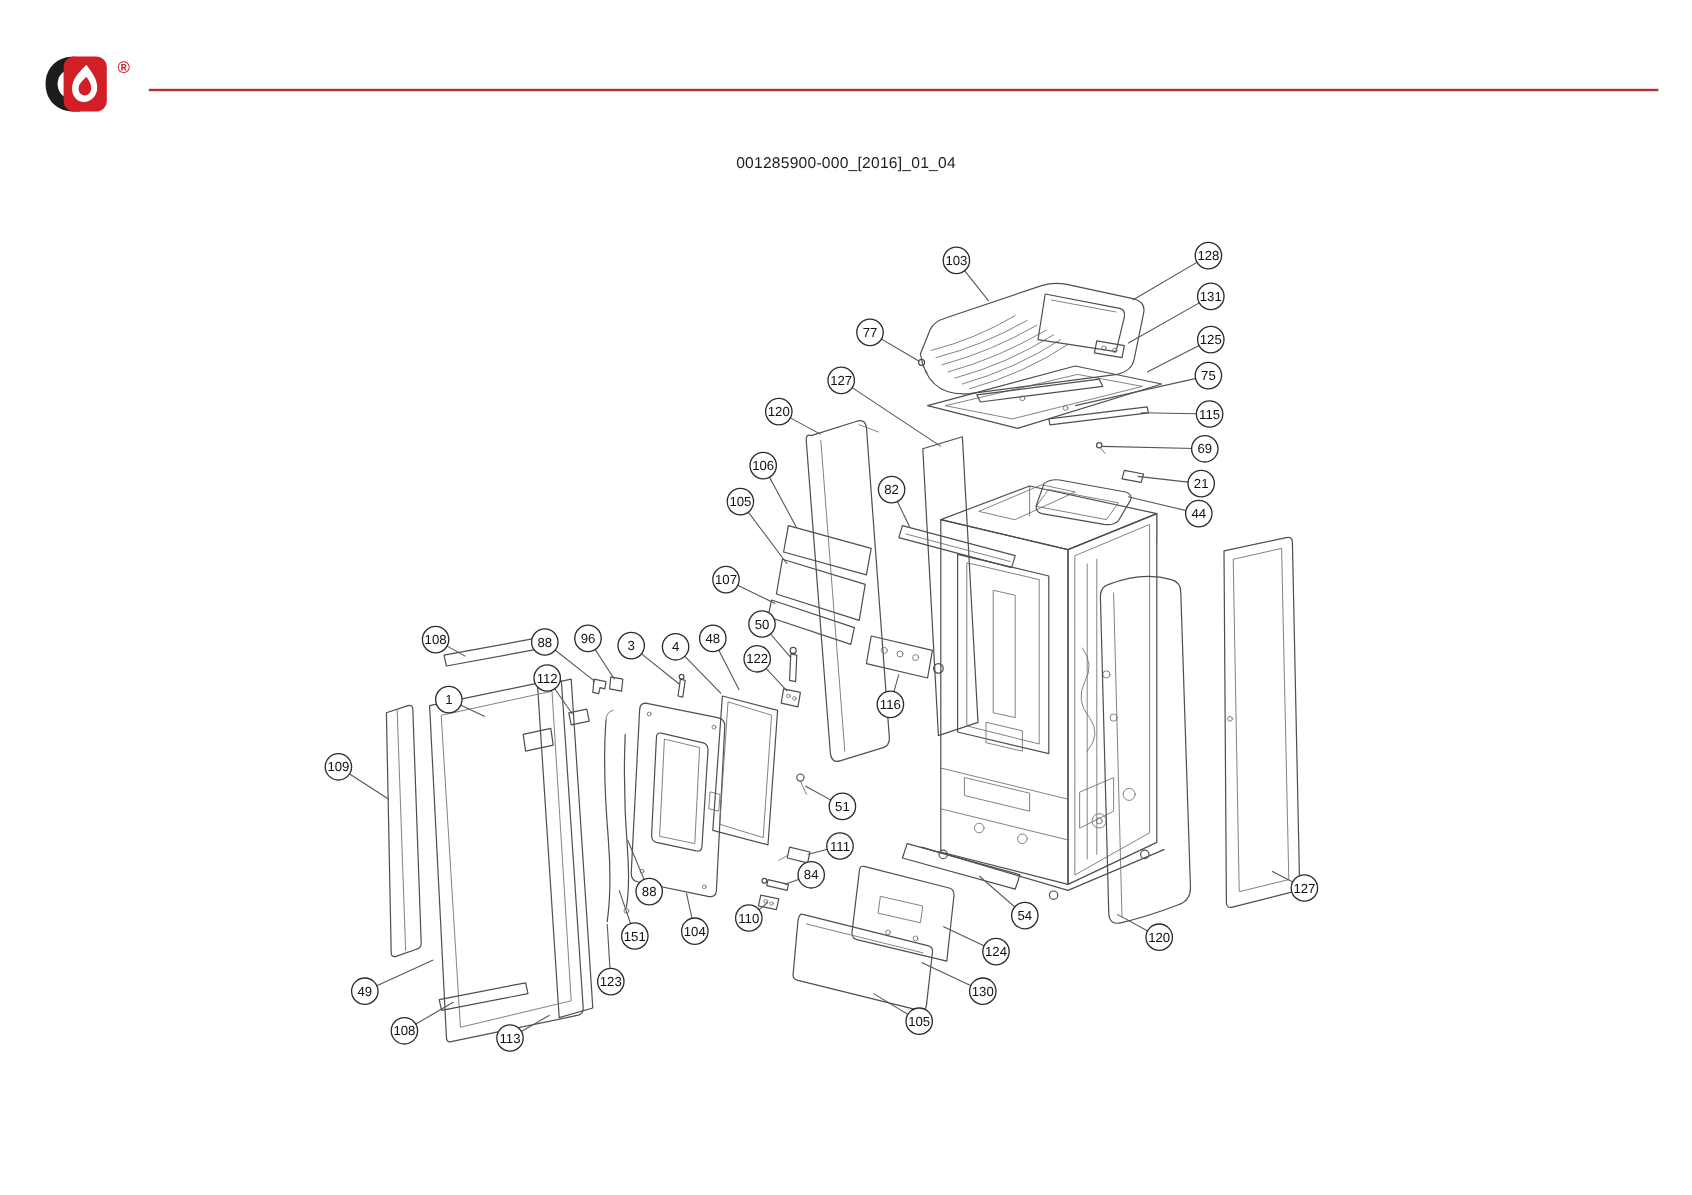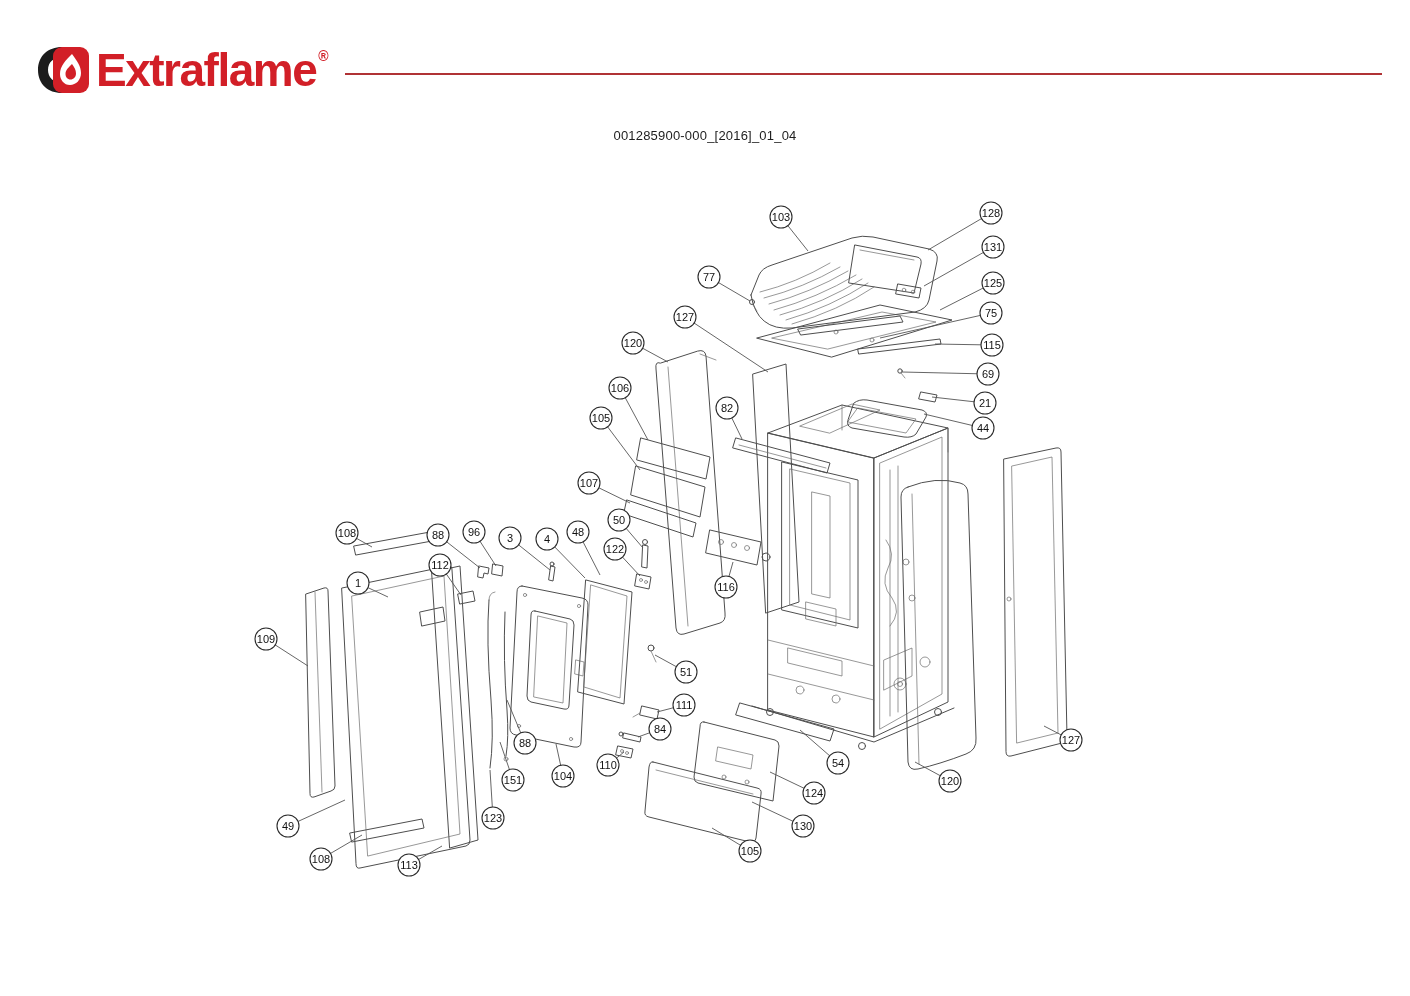--- a/index.html
+++ b/index.html
@@ -4,42 +4,41 @@
 <style>
   *{margin:0;padding:0;box-sizing:border-box}
   html,body{width:1410px;height:996px;background:#ffffff;font-family:"Liberation Sans",sans-serif;position:relative;overflow:hidden}
   .header{position:absolute;top:46px;left:36px;right:28px;display:flex;align-items:center}
   .logo{display:flex;align-items:flex-start}
   .logo-icon{display:block;margin-right:6px}
   .logo-text{font-size:46px;font-weight:bold;letter-spacing:-1.5px;color:#d21f27;line-height:48px}
   .logo-reg{font-size:14px;font-weight:bold;color:#d21f27;margin-left:2px;line-height:20px}
   .header-rule{flex:1;height:2px;background:#b03235;margin-left:16px;margin-top:4px}
   .doc-code{position:absolute;top:128px;left:0;width:100%;text-align:center;font-size:13px;color:#1d1d1d;letter-spacing:.2px}
-  .diagram{position:absolute;top:0;left:0;width:1324px;height:996px}
+  .diagram{position:absolute;top:0;left:16px;width:1324px;height:996px}
   svg.layer{position:absolute;top:0;left:0}
   .part{stroke:#4e4e4e;stroke-width:1;fill:none;stroke-linejoin:round;stroke-linecap:round}
   .thin{stroke:#6b6b6b;stroke-width:.7;fill:none;stroke-linejoin:round;stroke-linecap:round}
   .balloon{fill:#ffffff;stroke:#2b2b2b;stroke-width:1.1}
   .balloon-text{font-family:"Liberation Sans",sans-serif;font-size:11px;fill:#111111;text-anchor:middle}
   .leader{stroke:#555555;stroke-width:.9}
 </style>
 </head>
 <body>
 
 <div class="header">
   <div class="logo">
     <span class="logo-icon">
       <svg width="54" height="48" viewBox="0 0 54 48">
         <path d="M26 1 C12 1 2 10 2 24 C2 38 12 47 26 47 L31 47 L31 37 L27 37 C17 37 12 31 12 24 C12 16 18 11 27 11 L31 11 Z" fill="#1c1c1c"></path>
         <rect x="17" y="1" width="36" height="46" rx="9" fill="#d21f27"></rect>
         <path d="M36 8 C41 15 45 20 45 27 C45 34 40 39 34 39 C28 39 24 34 24 28 C24 20 30 14 36 8 Z" fill="#ffffff"></path>
         <path d="M36 18 C38.5 21.5 40 24 40 27.5 C40 31 37.5 33.5 34.5 33.5 C31.5 33.5 29.5 31 29.5 28 C29.5 24 32.5 21.5 36 18 Z" fill="#d21f27"></path>
       </svg>
     </span>
-    <span class="logo-text">Extraflame</span>
     <span class="logo-reg">®</span>
   </div>
   <div class="header-rule"></div>
 </div>
 
 <div class="doc-code">001285900-000_[2016]_01_04</div>
 
 <div class="diagram">
   <svg class="layer" width="1410" height="996" viewBox="0 0 1410 996">
 

